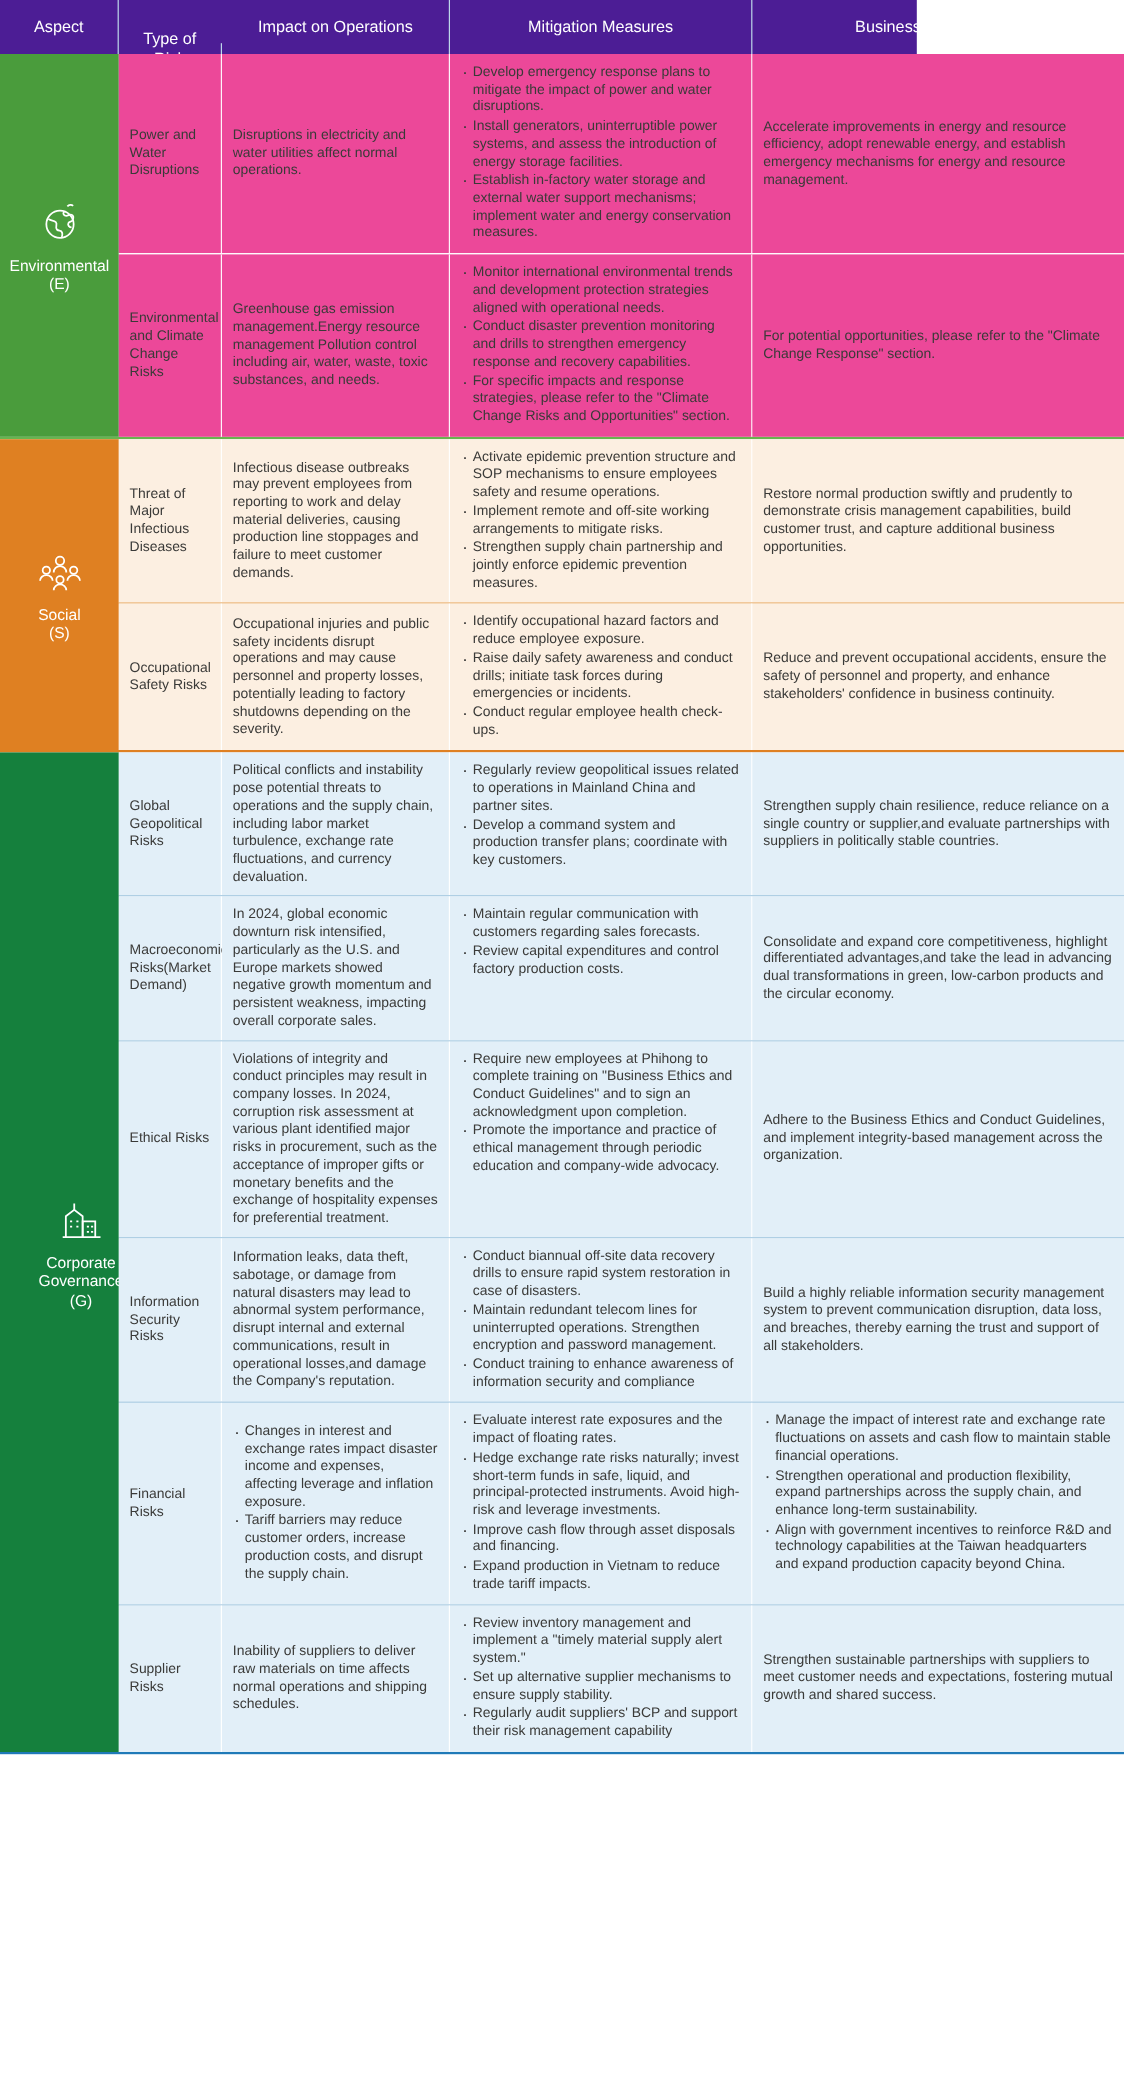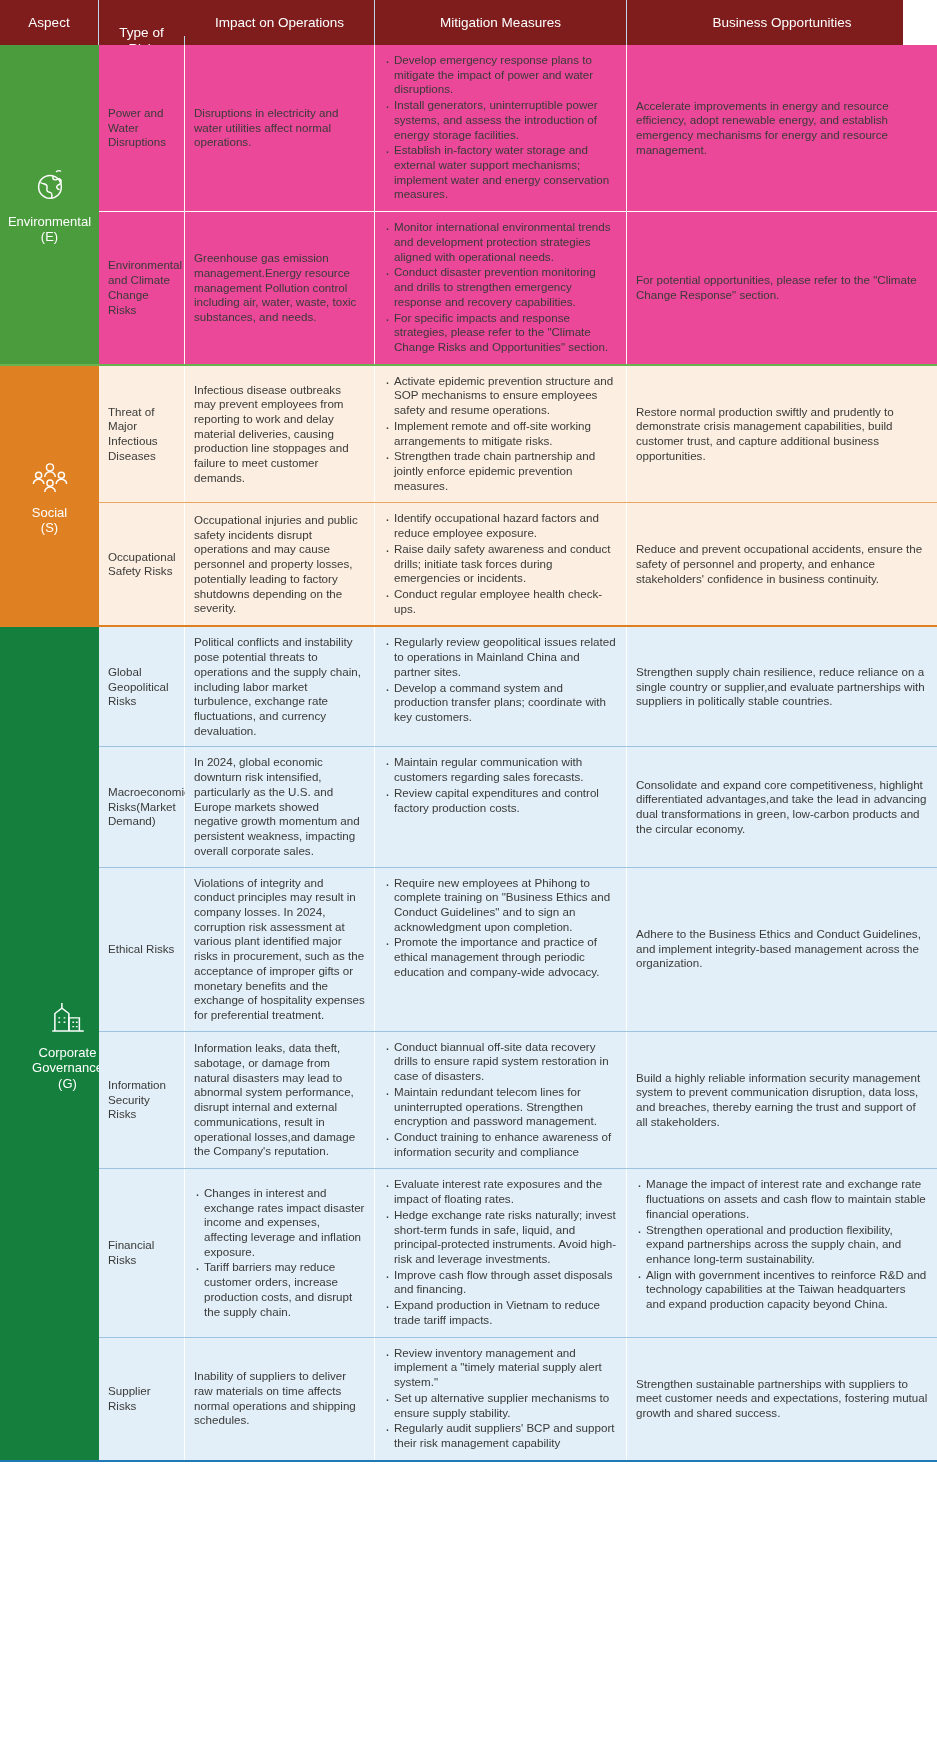--- a/index.html
+++ b/index.html
@@ -9,23 +9,23 @@
     font-family: "Liberation Sans", sans-serif;
   }
   .table-wrap {
     width: 937px;
     position: relative;
   }
 
   
   .thead {
     display: flex;
-    width: 903px;
+    width: 764px;
     height: 45px;
-    background: #7f1d1d;
+    background: #4c1d95;
   }
   .thead .th {
     color: #ffffff;
     font-size: 13.5px;
     display: flex;
     align-items: center;
     justify-content: center;
     text-align: center;
     line-height: 1.12;
     padding: 0 4px;
@@ -188,21 +188,21 @@
         <div class="rows-col">
           <div class="row">
             <div class="cell c-type">Threat of Major
 Infectious
 Diseases</div>
             <div class="cell c-impact">Infectious disease outbreaks may prevent employees from reporting to work and delay material deliveries, causing production line stoppages and failure to meet customer demands.</div>
             <div class="cell c-mitig top">
               <ul class="blist">
                 <li>Activate epidemic prevention structure and SOP mechanisms to ensure employees safety and resume operations.</li>
                 <li>Implement remote and off-site working arrangements to mitigate risks.</li>
-                <li>Strengthen trade chain partnership and jointly enforce epidemic prevention measures.</li>
+                <li>Strengthen supply chain partnership and jointly enforce epidemic prevention measures.</li>
               </ul>
             </div>
             <div class="cell c-oppo">Restore normal production swiftly and prudently to demonstrate crisis management capabilities, build customer trust, and capture additional business opportunities.</div>
           </div>
           <div class="row">
             <div class="cell c-type">Occupational
 Safety Risks</div>
             <div class="cell c-impact">Occupational injuries and public safety incidents disrupt operations and may cause personnel and property losses, potentially leading to factory shutdowns depending on the severity.</div>
             <div class="cell c-mitig top">
               <ul class="blist">

